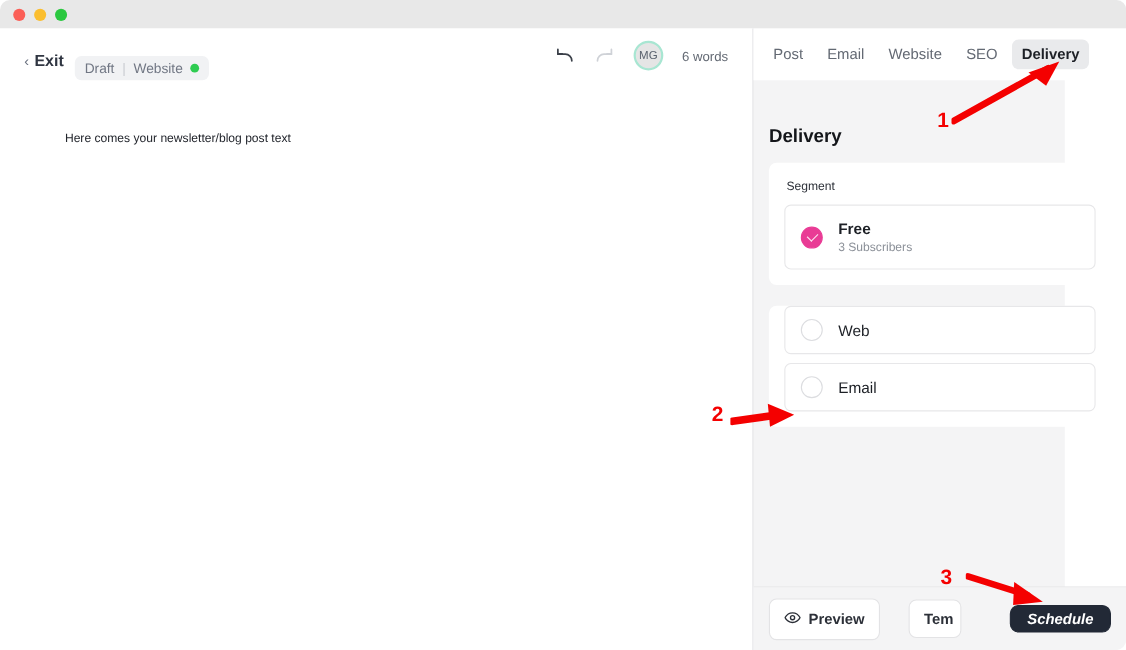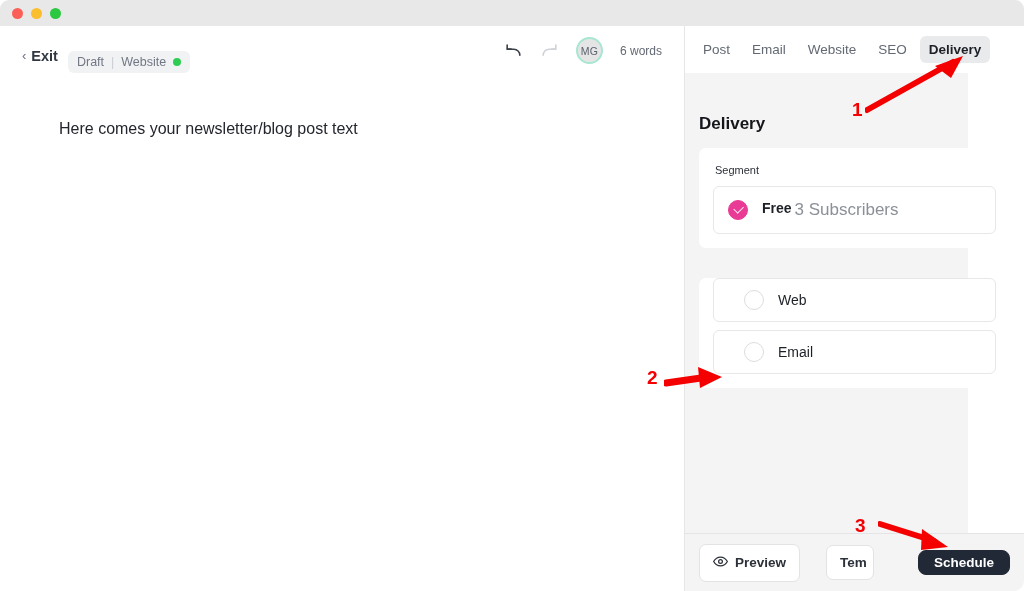--- a/index.html
+++ b/index.html
@@ -119,21 +119,21 @@
     letter-spacing: .2px;
   }
   .wordcount {
     font-size: 12px;
     color: #636973;
   }
 
   .doc-text {
     position: absolute;
     left: 59px; top: 94px;
-    font-size: 16px;
+    font-size: 11px;
     color: #23262d;
   }
 
   
   .side-pane {
     position: absolute;
     left: 684px; top: 26px;
     width: 284px; height: 565px;
     background: #f4f4f5;
     border-left: 1px solid #e6e6e8;
@@ -185,21 +185,21 @@
     padding: 16px 16px 10px 16px;
   }
   .card-body { padding: 0 14px 14px 14px; }
 
   .option-row {
     display: flex;
     align-items: center;
     gap: 14px;
     border: 1px solid #e7e7e9;
     border-radius: 6px;
-    padding: 11px 30px;
+    padding: 11px 14px;
     background: #ffffff;
     margin-bottom: 8px;
     min-height: 42px;
   }
   .option-row:last-child { margin-bottom: 0; }
   #segment-card .option-row { padding: 13px 14px; align-items: center; }
 
   .radio {
     width: 20px; height: 20px;
     min-width: 20px;
@@ -215,28 +215,28 @@
     border-color: #e93b95;
   }
   .radio.checked::after {
     content: "";
     width: 8px; height: 4.5px;
     border-left: 1.7px solid #fce3f0;
     border-bottom: 1.7px solid #fce3f0;
     transform: rotate(-45deg) translate(1px, -1px);
   }
 
-  .opt-text { display: flex; flex-direction: row; gap: 3px; }
+  .opt-text { display: flex; flex-direction: column; gap: 3px; }
   .opt-label {
     font-size: 14px;
     font-weight: bold;
     color: #1d2026;
   }
   .opt-sub {
-    font-size: 17px;
+    font-size: 11px;
     color: #8b9098;
   }
   .opt-plain {
     font-size: 14px;
     color: #1d2026;
   }
 
   
   .action-bar {
     position: absolute;
@@ -269,20 +269,21 @@
     padding-right: 4px;
   }
   .btn-dark {
     position: absolute;
     right: 14px;
     background: #222936;
     border-color: #222936;
     color: #ffffff;
     padding: 4px 15px;
     border-radius: 8px;
+    font-style: italic;
   }
 
   
   .anno {
     position: absolute;
     color: #f40000;
     font-weight: bold;
     font-size: 19px;
     font-family: "Liberation Sans", sans-serif;
   }

